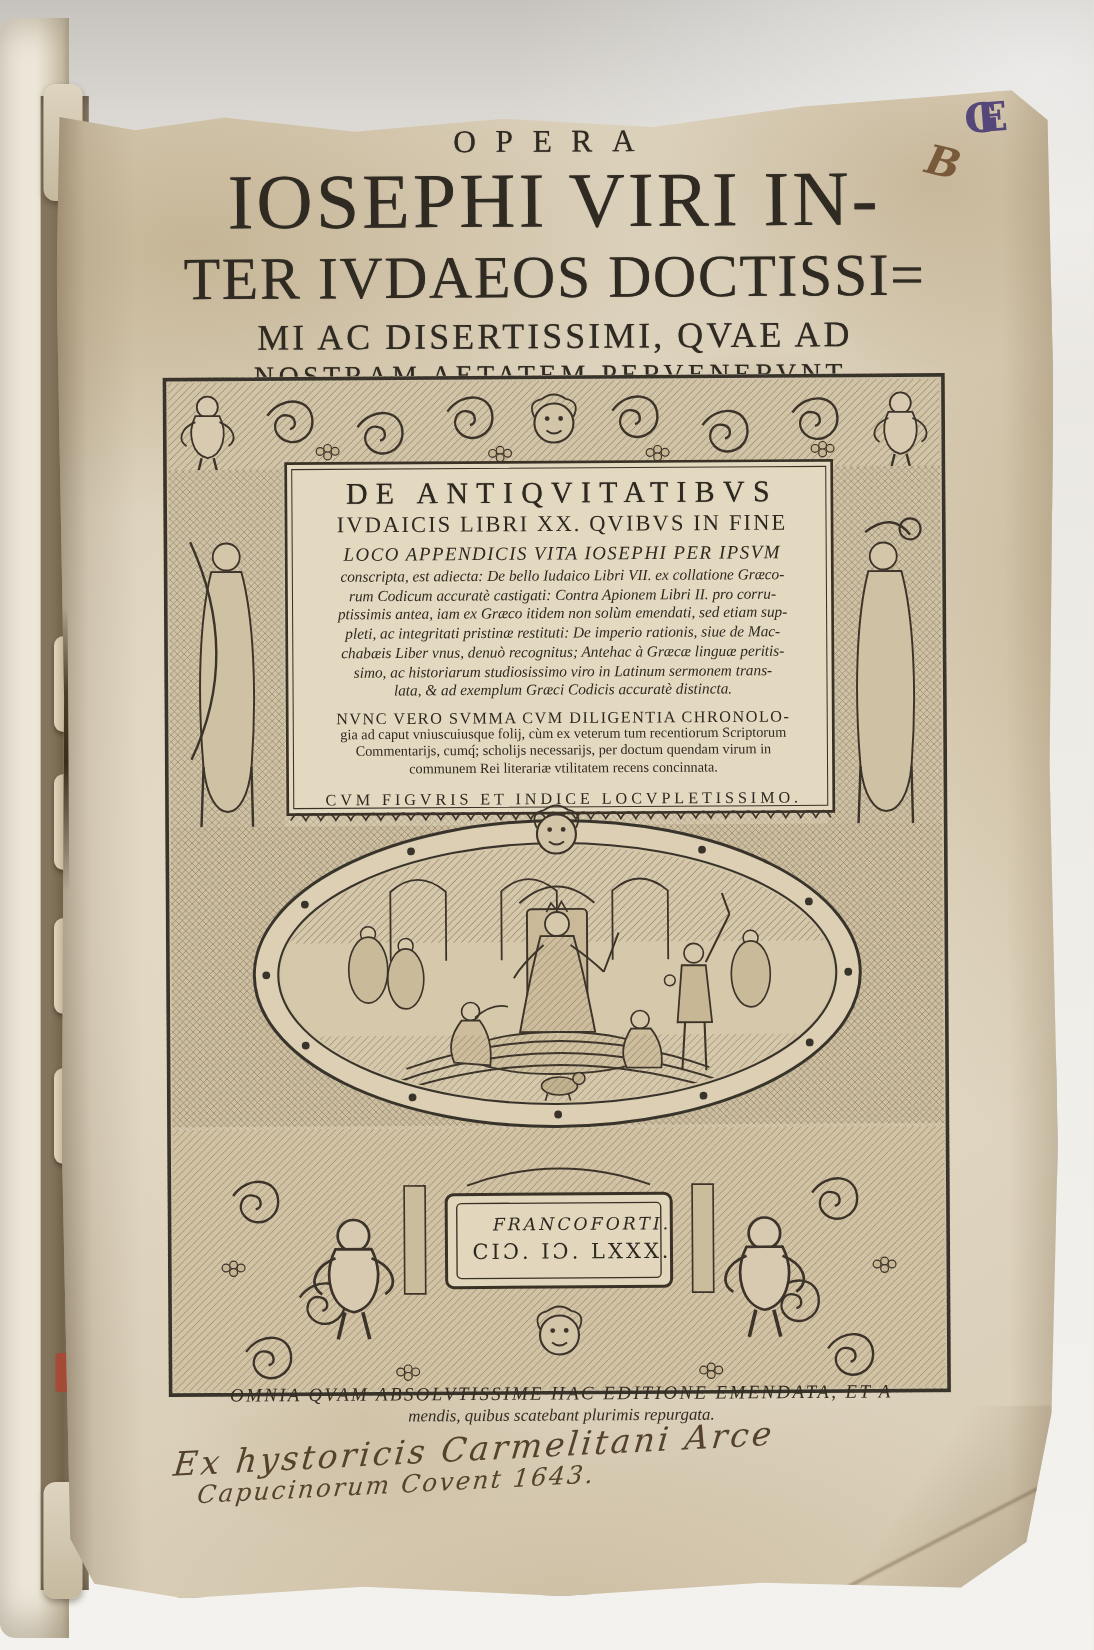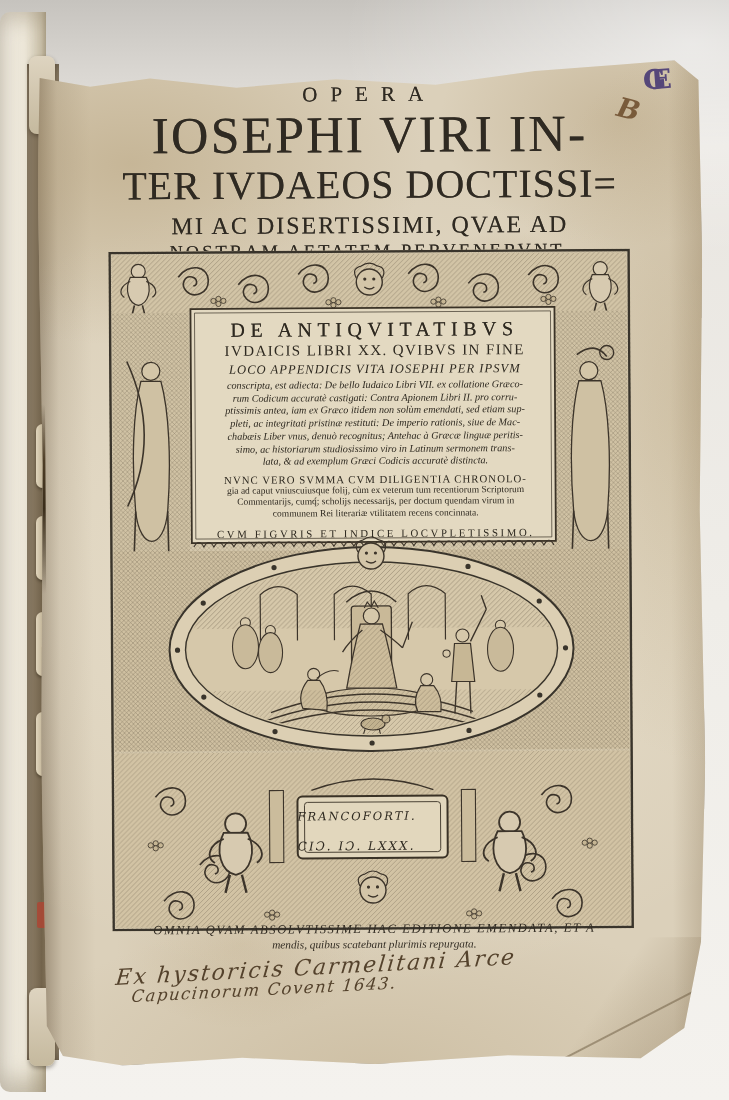--- a/index.html
+++ b/index.html
@@ -78,24 +78,24 @@
   .panel-text{position:absolute;left:84px;top:62px;width:364px;text-align:center;color:#2e2920;}
   .panel-text .ln{white-space:nowrap;}
   .p-h1{font-size:20px;letter-spacing:5.5px;margin-top:6px;text-shadow:0 0 .5px rgba(46,41,32,.8);}
   .p-h2{font-size:15px;letter-spacing:1.4px;margin-top:1px;}
   .p-h3{font-size:12.6px;letter-spacing:1px;font-style:italic;margin-top:3px;}
   .p-body{font-size:10.2px;font-style:italic;line-height:12.7px;margin-top:2px;}
   .p-ch{font-size:10.8px;letter-spacing:1px;margin-top:5px;}
   .p-cb{font-size:9.5px;line-height:11.4px;}
   .p-fig{font-size:10.8px;letter-spacing:2.6px;margin-top:8px;}
 
-  .cartouche-text{position:absolute;left:186px;top:559px;width:150px;text-align:left;
+  .cartouche-text{position:absolute;left:186px;top:559px;width:150px;text-align:right;
     color:#2e2920;font-family:"DejaVu Serif", serif;}
   .c-place{font-size:11.5px;letter-spacing:2px;font-style:italic;}
-  .c-year{font-size:12px;letter-spacing:2px;margin-top:16px;font-style:italic;}
+  .c-year{font-size:14px;letter-spacing:2px;margin-top:4px;}
 
   
   .colophon{position:absolute;left:0;top:860px;width:100%;text-align:center;color:#332d24;}
   .colophon .ln{white-space:nowrap;font-style:italic;}
   .co1{font-size:12.6px;letter-spacing:1.6px;}
   .co2{font-size:11.3px;margin-top:1px;}
 
   .inscription{position:absolute;left:72px;top:890px;width:500px;color:#54422c;
     font-family:"DejaVu Serif", serif;font-style:italic;transform:rotate(-2.6deg) skewX(-9deg);}
   .in1{font-size:22px;letter-spacing:2px;white-space:nowrap;}

